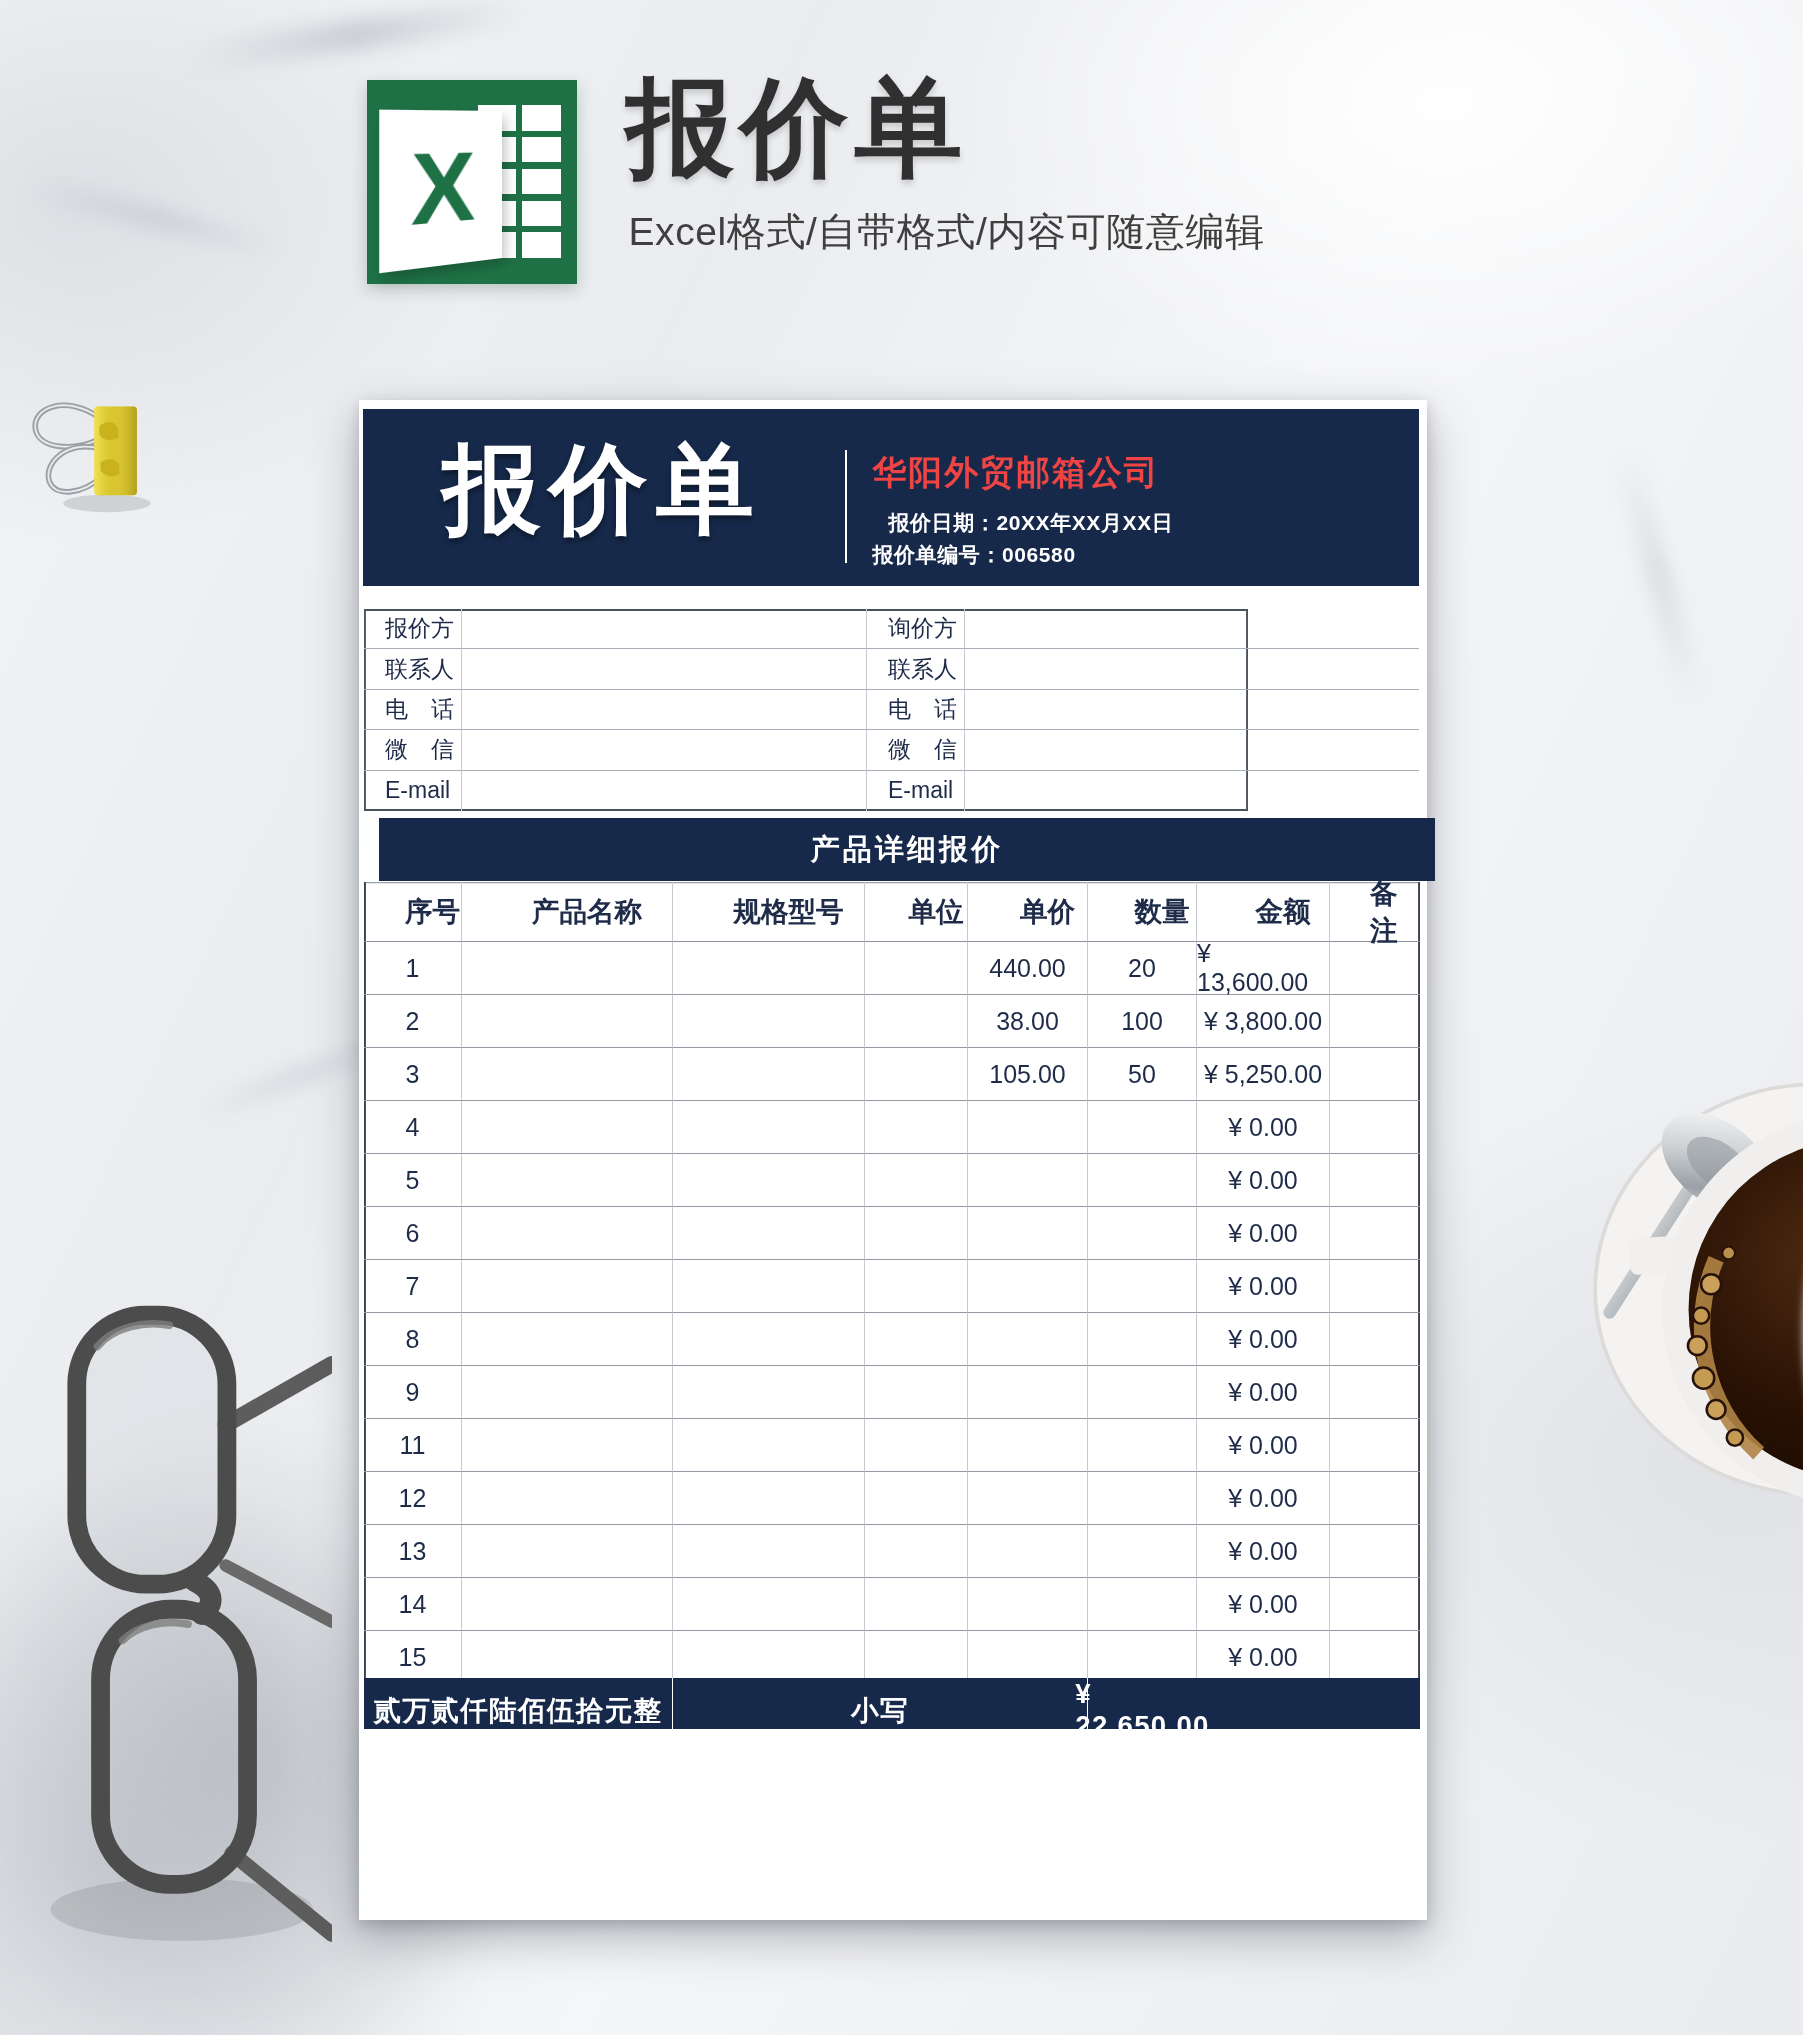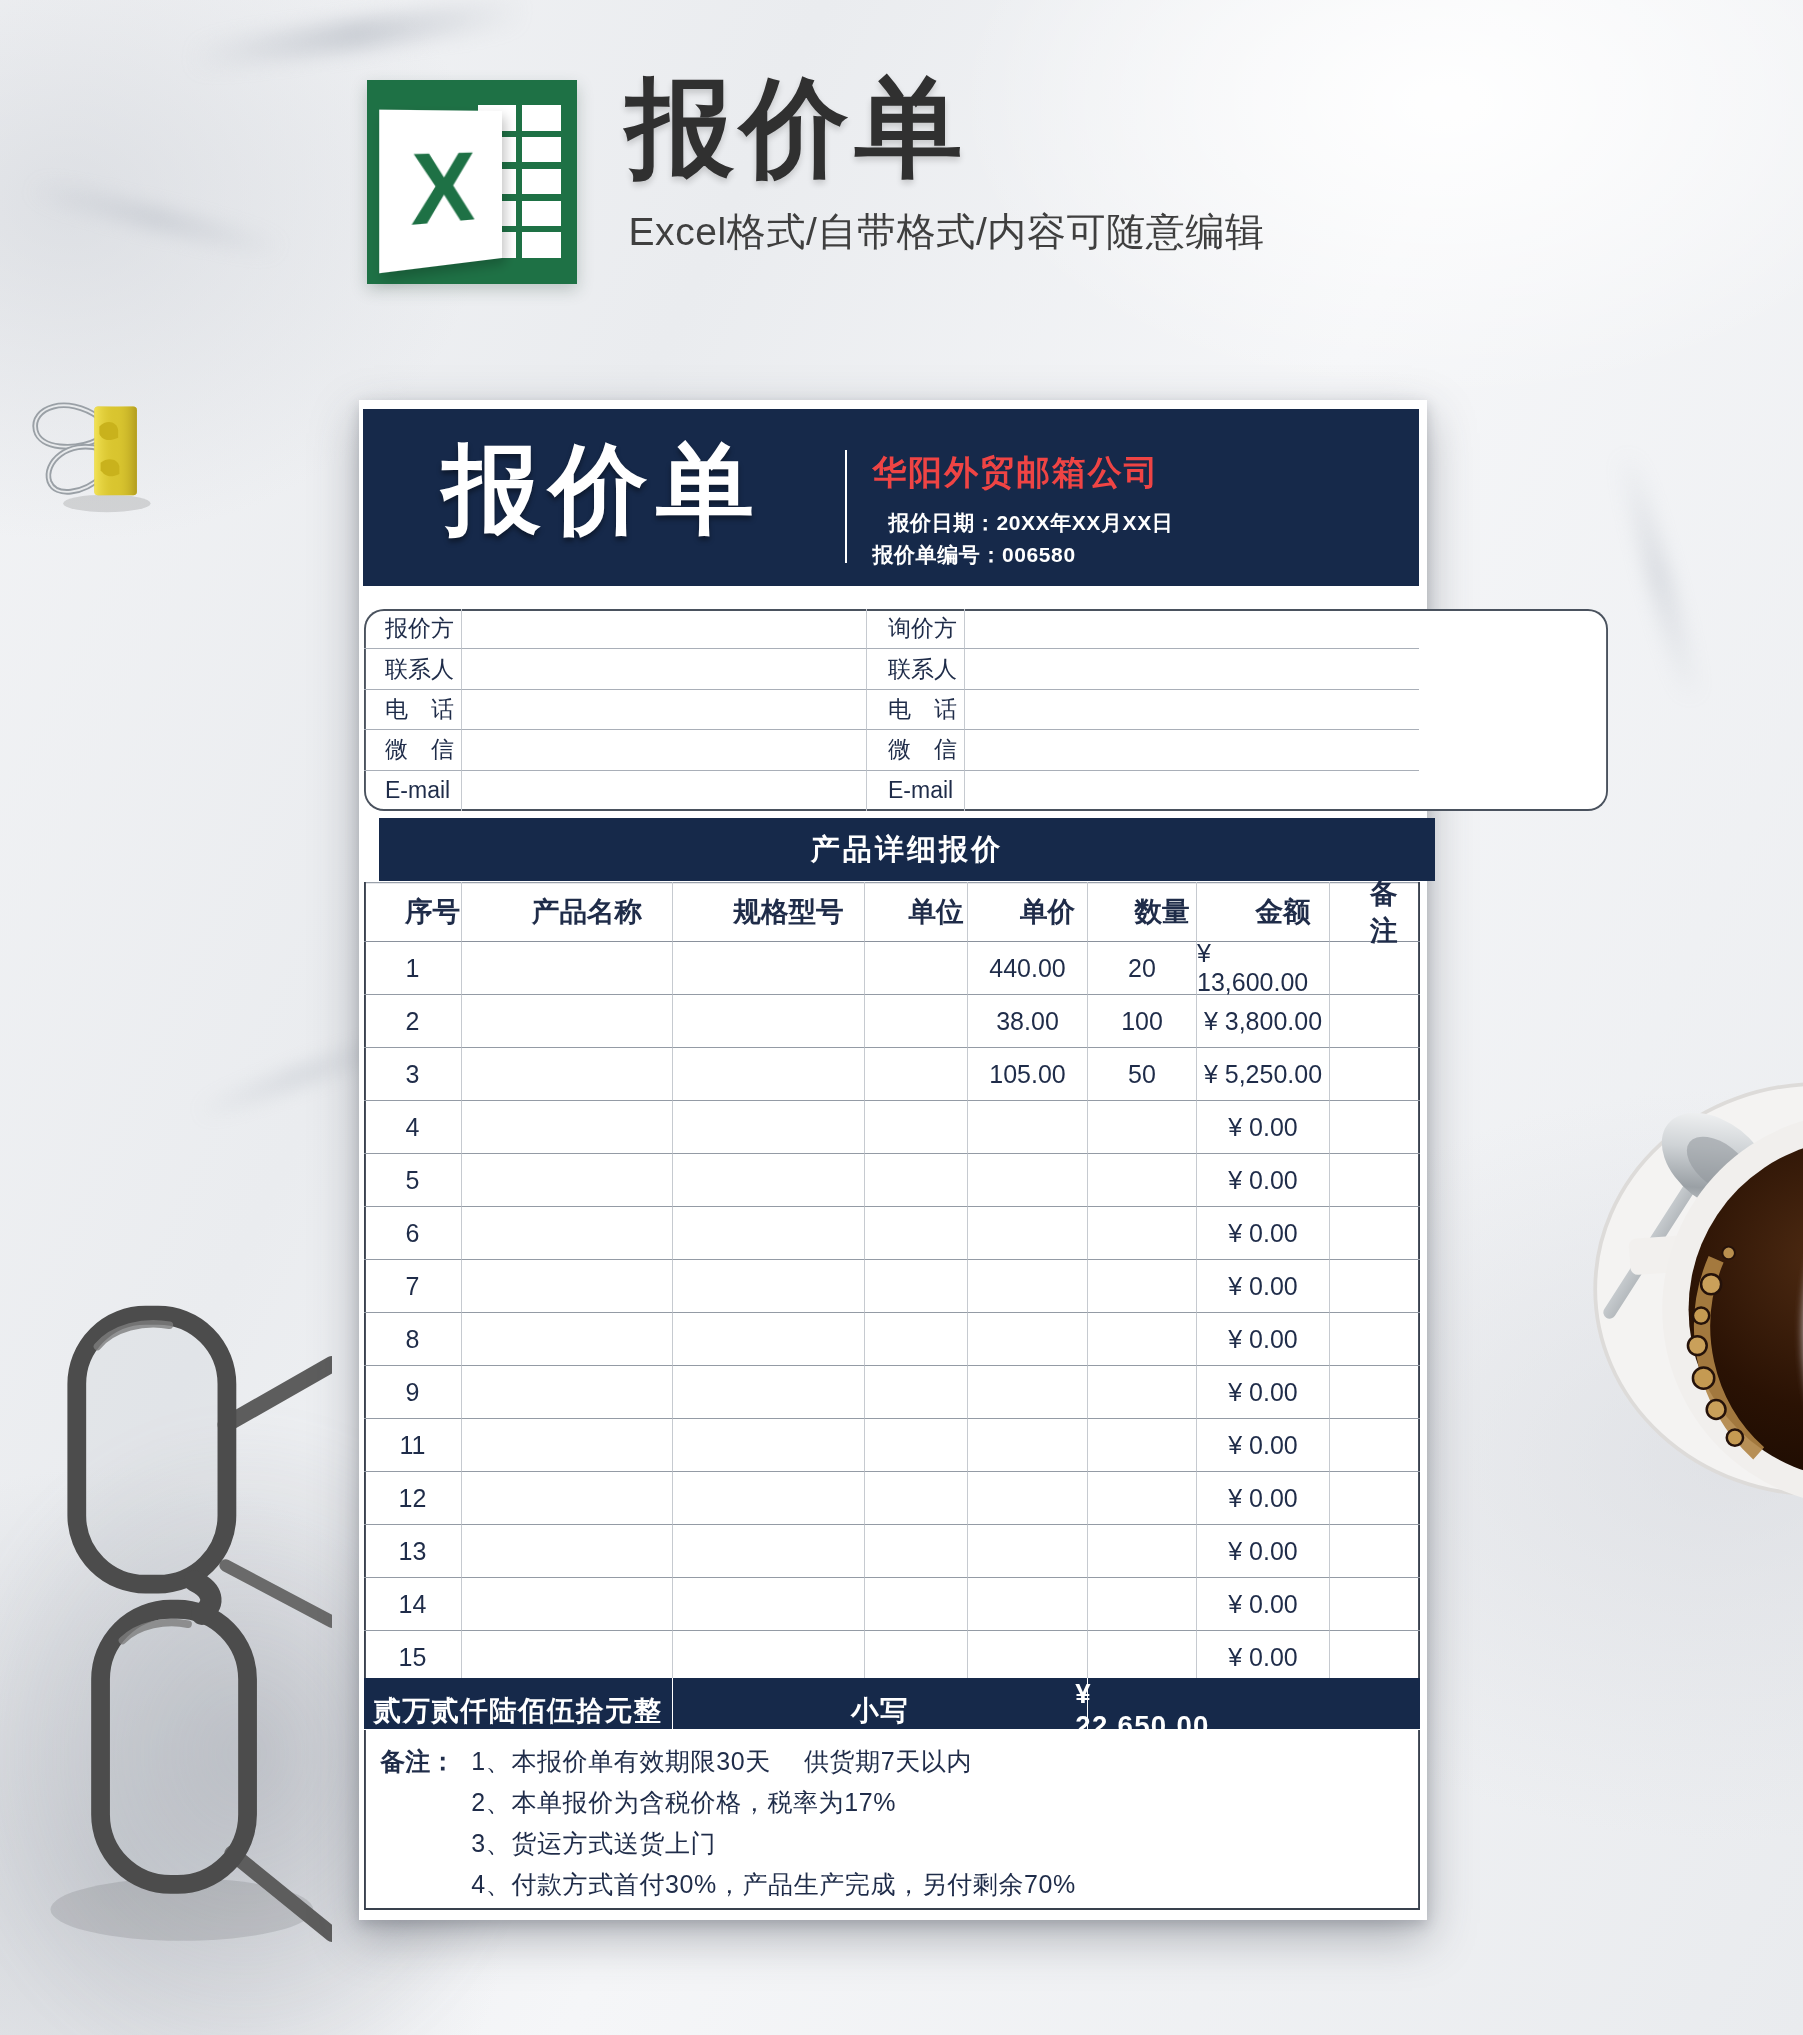--- a/index.html
+++ b/index.html
@@ -46,23 +46,23 @@
     box-shadow:0 17.5px 44px rgba(55,60,72,.35), 0 5px 12.5px rgba(55,60,72,.22);}
   .doc-head{position:absolute;left:4.4px;top:9.4px;width:1056px;height:177px;background:var(--navy,#16294A);}
   .doc-title{position:absolute;left:79px;top:31px;font-size:98px;font-weight:800;color:#fff;
     letter-spacing:8.8px;line-height:1;text-shadow:0 3.8px 5px rgba(0,0,0,.38);}
   .doc-divider{position:absolute;left:482px;top:41px;width:1.9px;height:113px;background:#fff;}
   .doc-company{position:absolute;left:509px;top:41px;font-size:34px;font-weight:700;color:#ef4444;letter-spacing:1.9px;}
   .doc-meta{position:absolute;left:509px;font-size:21px;font-weight:700;color:#fff;letter-spacing:0.6px;}
   .doc-meta.m1{top:100px;margin-left:16px;}
   .doc-meta.m2{top:132px;}
 
-  .contacts{position:absolute;left:5px;top:209px;width:1244px;height:202px;display:grid;
+  .contacts{position:absolute;left:5px;top:209px;width:884px;height:202px;display:grid;
     grid-template-columns:98px 405px 98px 454px;grid-template-rows:repeat(5,1fr);
-    box-shadow:inset 0 0 0 1.9px #4A525E;background:#fff;box-sizing:border-box;border-radius:20px;}
+    box-shadow:inset 0 0 0 1.9px #4A525E;background:#fff;box-sizing:border-box;}
   .c-cell{border-right:1.3px solid var(--grid-light,#C6CAD0);border-bottom:1.9px solid #A9AFB8;
     display:flex;align-items:center;box-sizing:border-box;font-size:23px;color:var(--text,#1F2C49);}
   .c-cell.c-label{padding-left:21px;}
   .c-cell.c-last{border-right:none;}
   .c-cell.r5{border-bottom:none;}
 
   .section-bar{position:absolute;left:20px;top:418px;width:1056px;height:63px;background:var(--navy,#16294A);
     color:#fff;font-size:29px;font-weight:700;letter-spacing:3.1px;display:flex;align-items:center;justify-content:center;}
 
   .tbl{position:absolute;left:5px;top:482px;width:1056px;display:grid;
@@ -363,34 +363,16 @@
         <div class="td">¥ 0.00</div>
         <div class="td"></div>
       </div>
 
     <div class="totals">
       <div class="tot-cell">贰万贰仟陆佰伍拾元整</div>
       <div class="tot-cell">小写</div>
       <div class="tot-cell last">¥ 22,650.00</div>
     </div>
 
-    <div class="notes" id="notes">
-        <div class="note-line">
-          <span class="note-label">备注：</span>
-          <span class="note-text">1、本报价单有效期限30天　 供货期7天以内</span>
-        </div>
-        <div class="note-line">
-          <span class="note-label"></span>
-          <span class="note-text">2、本单报价为含税价格，税率为17%</span>
-        </div>
-        <div class="note-line">
-          <span class="note-label"></span>
-          <span class="note-text">3、货运方式送货上门</span>
-        </div>
-        <div class="note-line">
-          <span class="note-label"></span>
-          <span class="note-text">4、付款方式首付30%，产品生产完成，另付剩余70%</span>
-        </div>
-      </div>
 
   </section>
 </div>
 
 
 </body></html>

